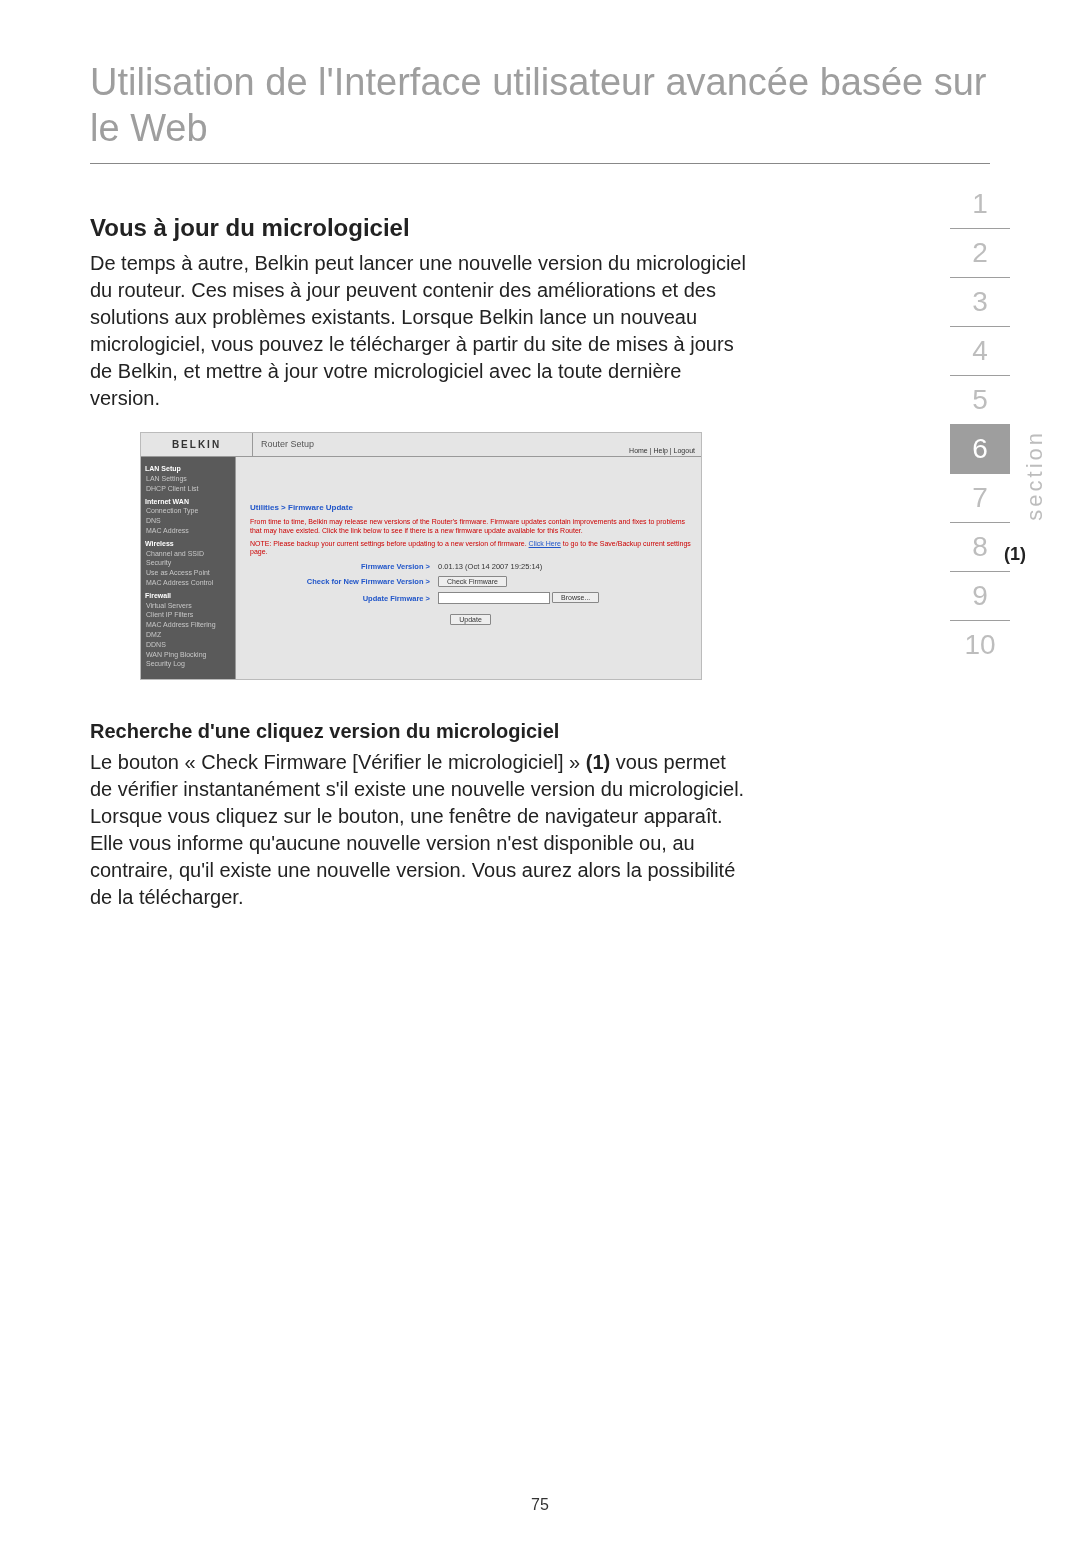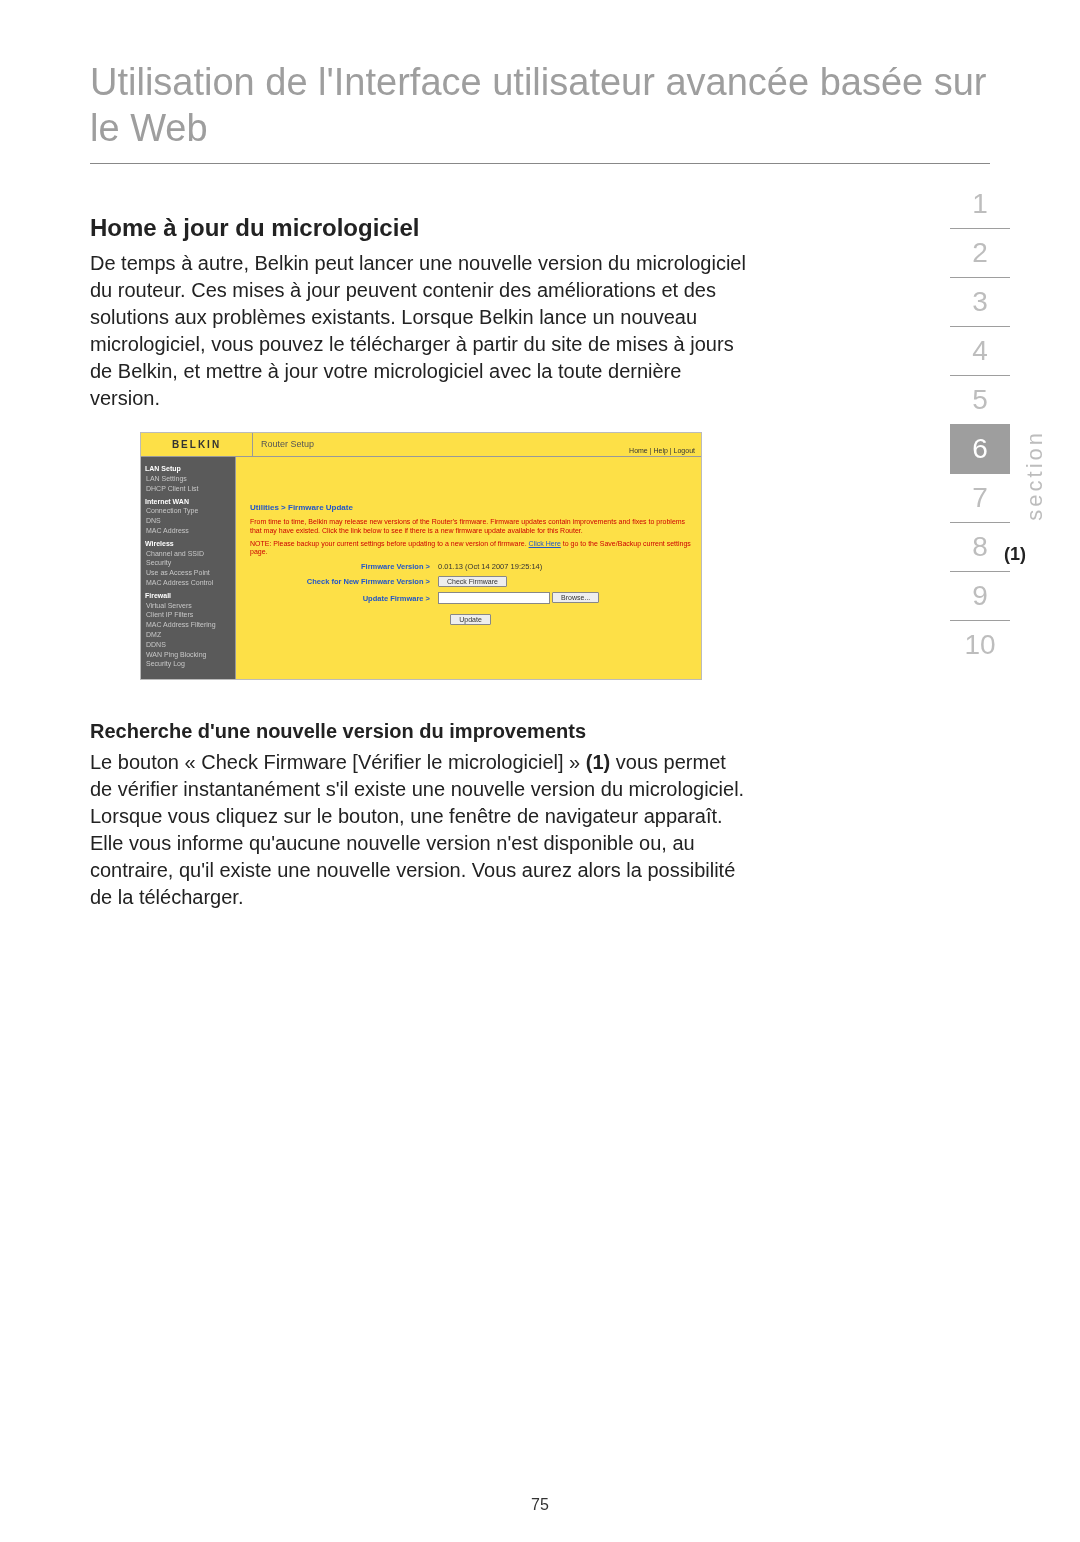--- a/index.html
+++ b/index.html
@@ -75,21 +75,21 @@
     writing-mode: vertical-rl;
     transform: rotate(180deg);
     text-align: center;
   }
 
   
   .router-shot {
     width: 560px;
     margin: 20px 0 16px 50px;
     border: 1px solid #bbb;
-    background: #fde047;
+    background: #e5e5e5;
     font-family: Arial, sans-serif;
     position: relative;
   }
   .rs-header-row {
     display: flex;
     border-bottom: 1px solid #999;
   }
   .rs-brand-cell {
     width: 95px;
     padding: 6px 8px;
@@ -175,21 +175,21 @@
     color: #333;
   }
 </style>
 </head>
 <body>
 
 <div class="page">
 
   <h1 class="page-title">Utilisation de l'Interface utilisateur avancée basée sur le Web</h1>
 
-  <h2 class="section-heading">Home à jour du micrologiciel</h2>
+  <h2 class="section-heading">Vous à jour du micrologiciel</h2>
 
   <p class="body-text">De temps à autre, Belkin peut lancer une nouvelle version du micrologiciel du routeur. Ces mises à jour peuvent contenir des améliorations et des solutions aux problèmes existants. Lorsque Belkin lance un nouveau micrologiciel, vous pouvez le télécharger à partir du site de mises à jours de Belkin, et mettre à jour votre micrologiciel avec la toute dernière version.</p>
 
   <div class="router-shot">
     <div class="rs-header-row">
       <div class="rs-brand-cell">BELKIN</div>
       <div class="rs-title-cell">
         <span>Router Setup</span>
         <span class="rs-top-links">Home | Help | Logout</span>
       </div>
@@ -241,21 +241,21 @@
         </div>
         <div class="rs-center">
           <span class="rs-btn">Update</span>
         </div>
       </div>
     </div>
   </div>
 
   <div class="callout">(1)</div>
 
-  <h3 class="sub-heading">Recherche d'une nouvelle version du improvements</h3>
+  <h3 class="sub-heading">Recherche d'une cliquez version du micrologiciel</h3>
 
   <p class="body-text">
     <span>Le bouton « Check Firmware [Vérifier le micrologiciel] » </span><b>(1)</b><span> vous permet de vérifier instantanément s'il existe une nouvelle version du micrologiciel. Lorsque vous cliquez sur le bouton, une fenêtre de navigateur apparaît. Elle vous informe qu'aucune nouvelle version n'est disponible ou, au contraire, qu'il existe une nouvelle version. Vous aurez alors la possibilité de la télécharger.</span>
   </p>
 
   <div class="side-nav" id="side-nav">
       <div class="num">1</div>
       <div class="num">2</div>
       <div class="num">3</div>
       <div class="num">4</div>

